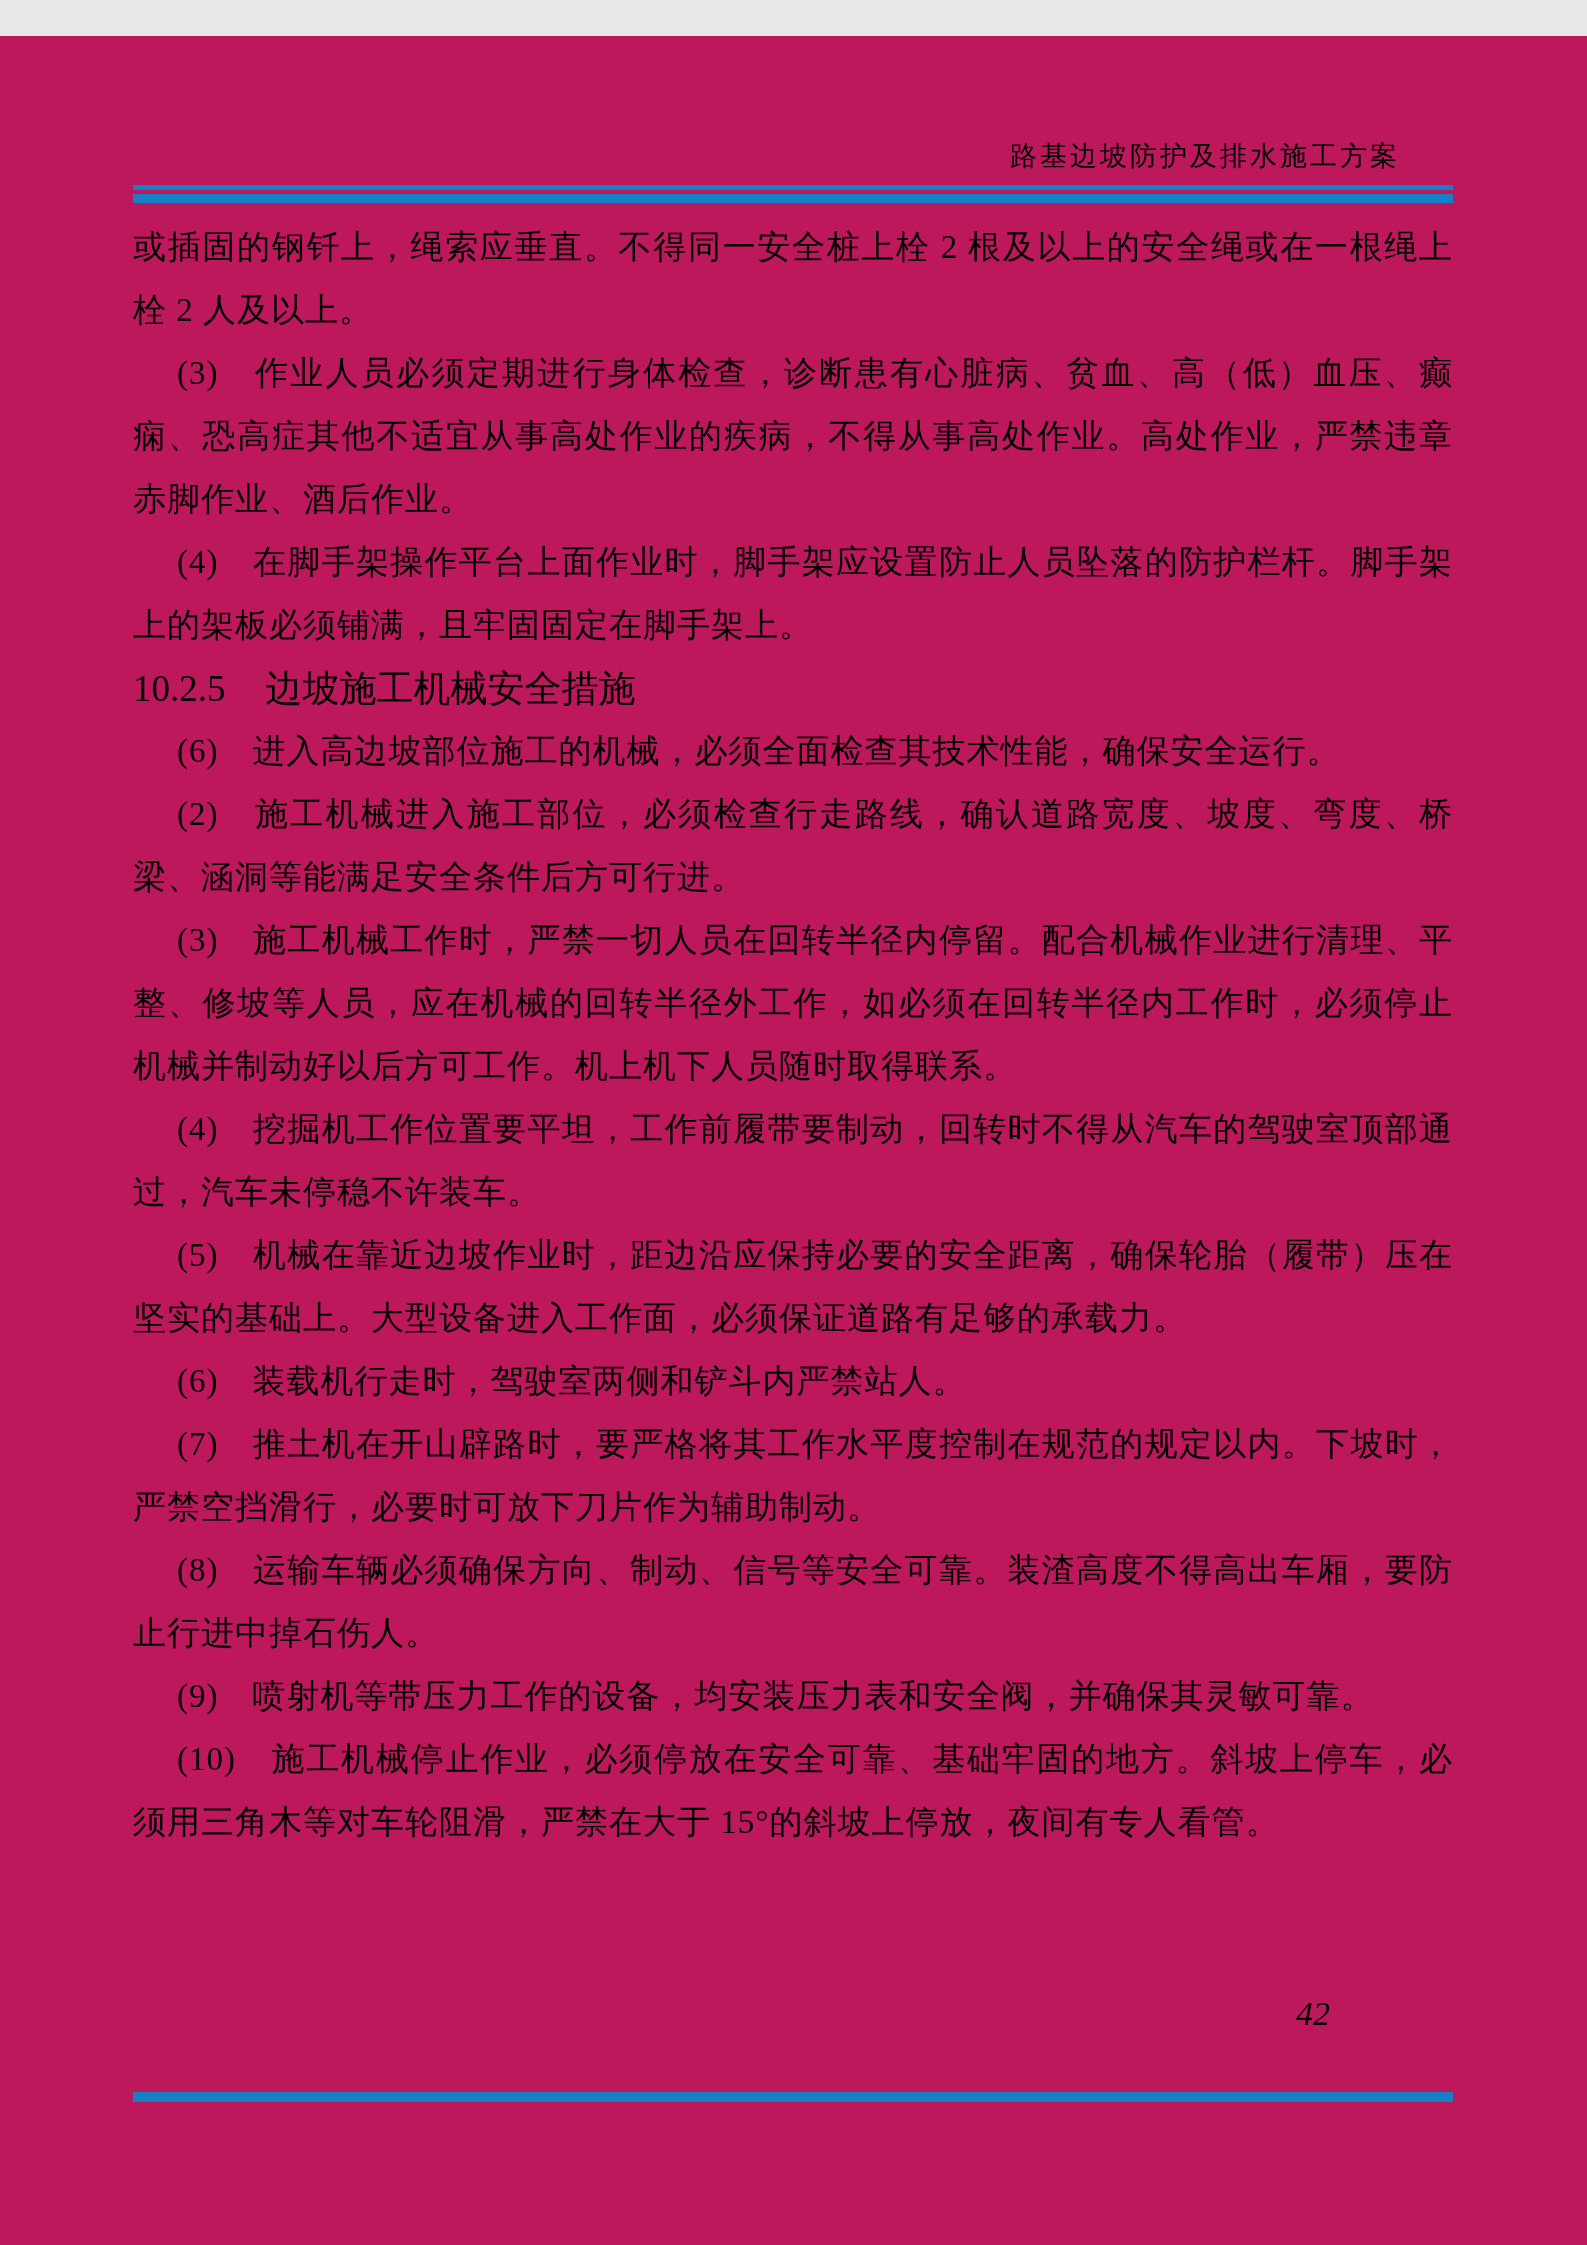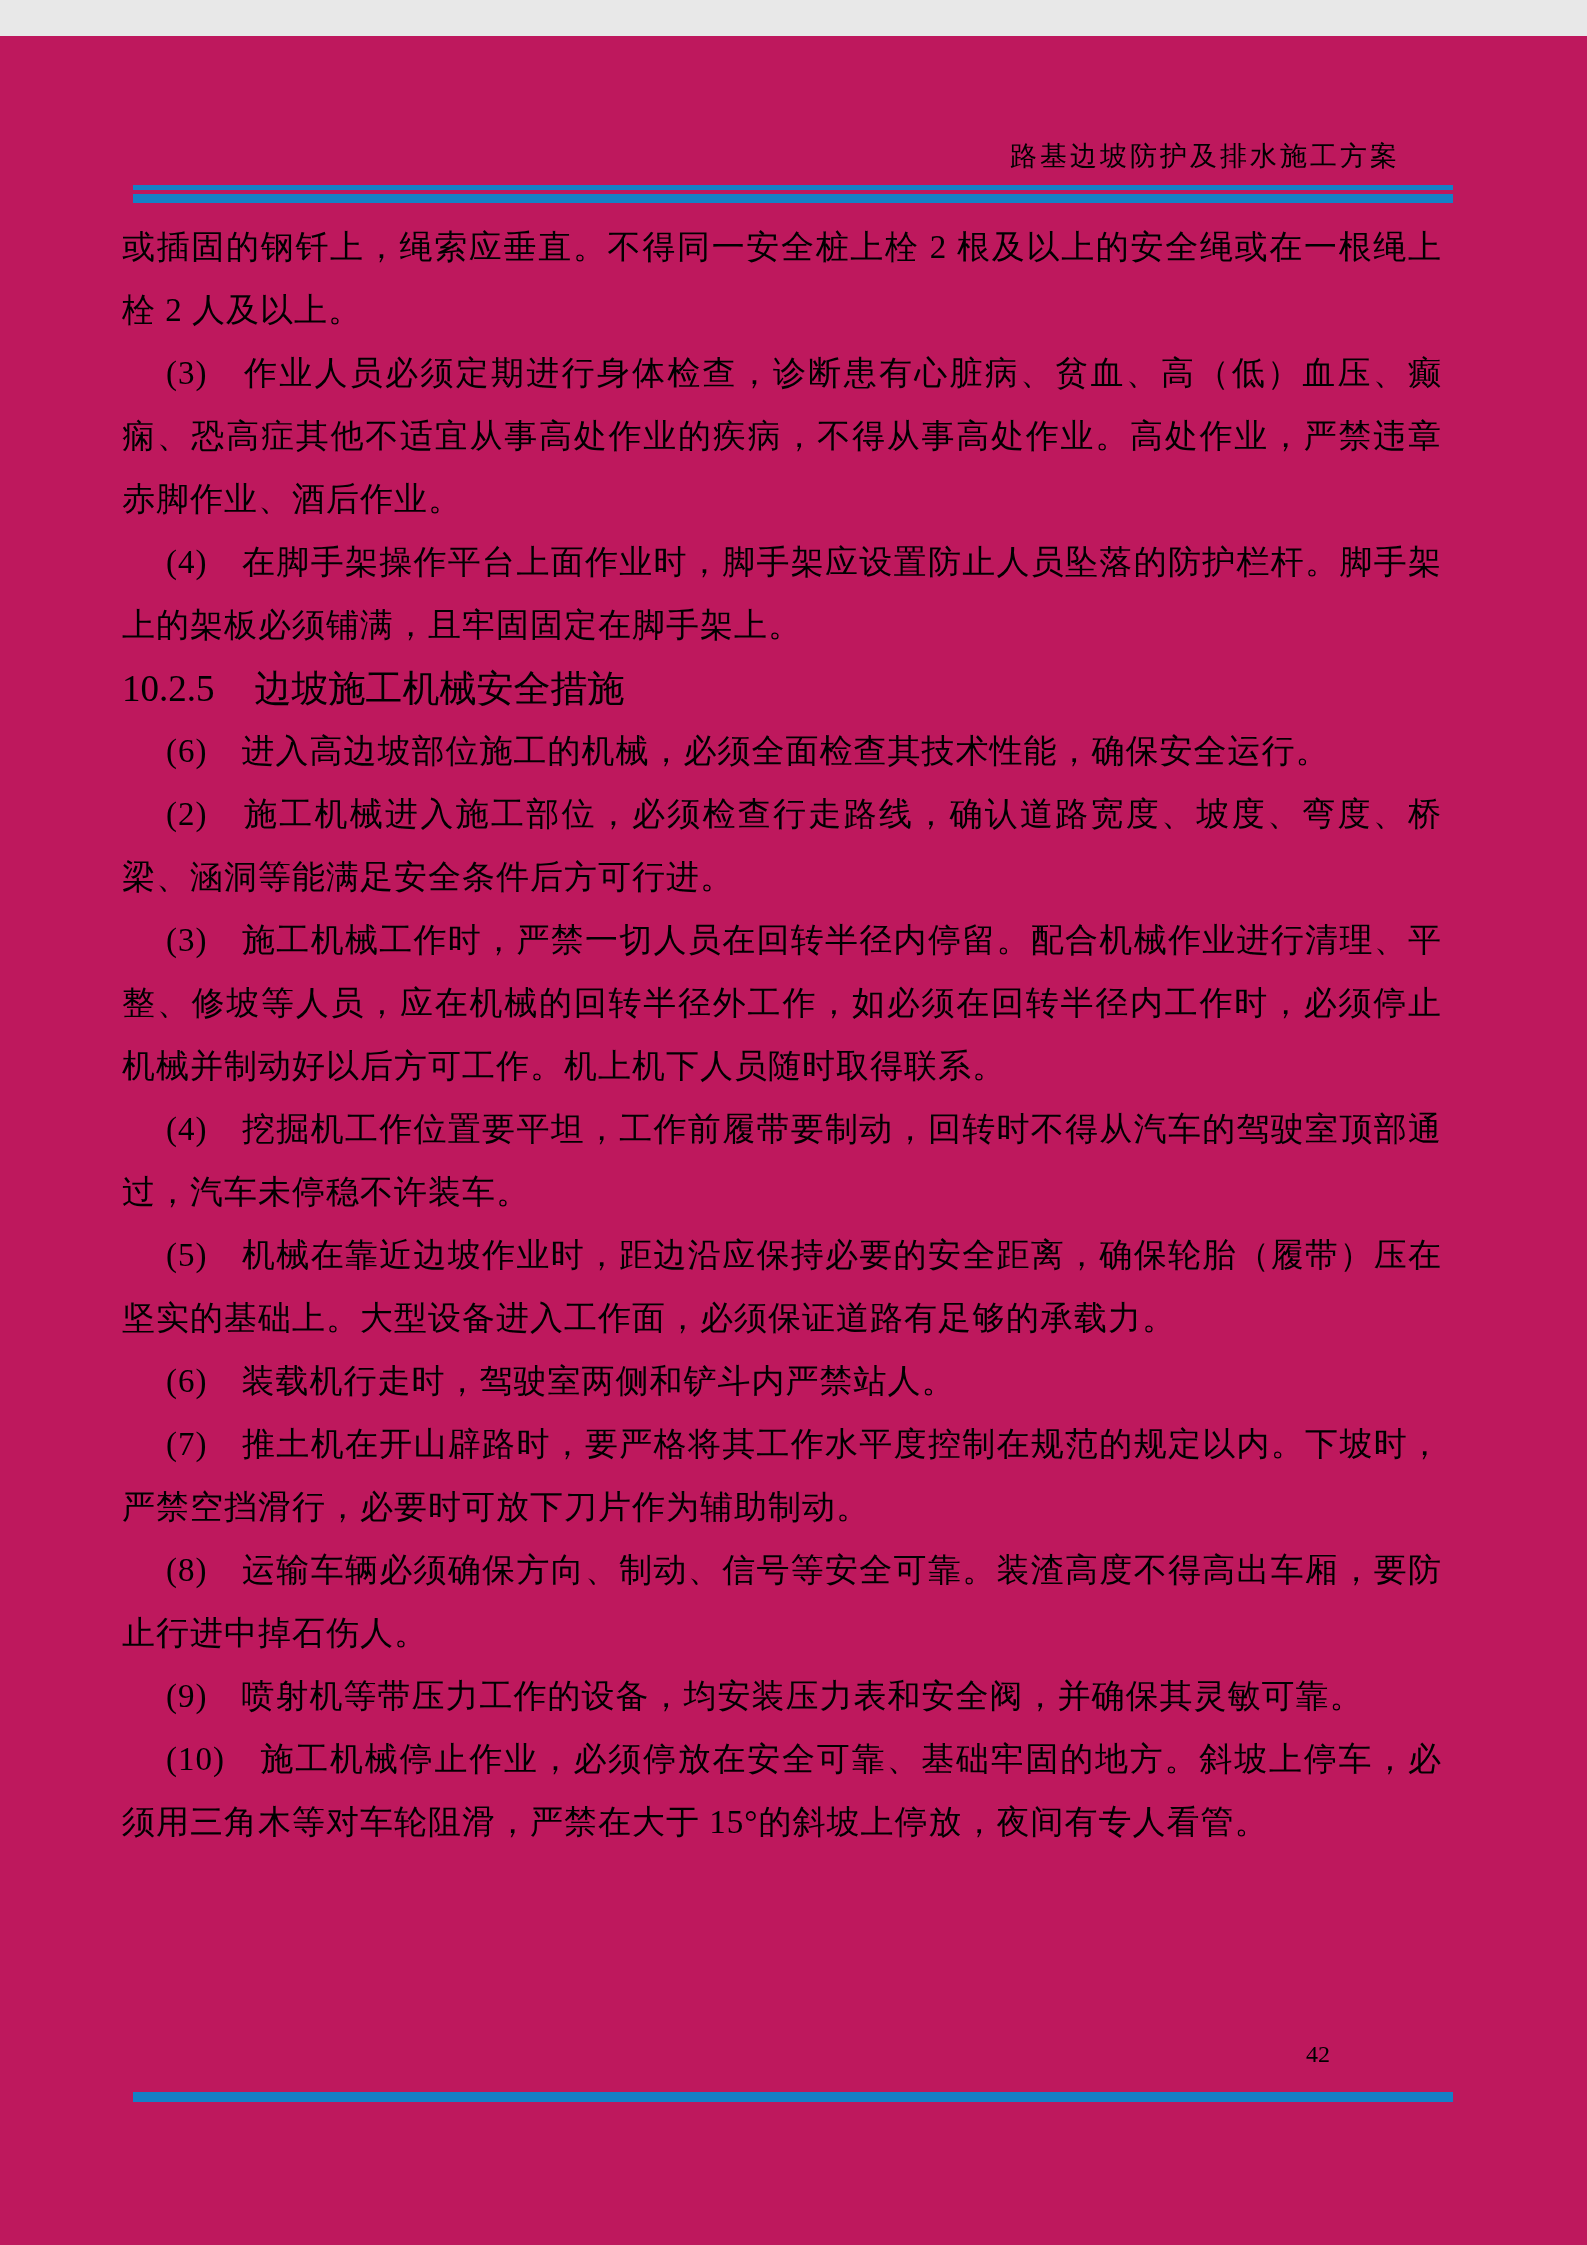--- a/index.html
+++ b/index.html
@@ -28,21 +28,21 @@
     position: absolute;
     left: 133px;
     width: 1320px;
     background: #1580c6;
   }
   .rule-thin  { top: 149px; height: 5px; }
   .rule-thick { top: 158px; height: 9px; }
   .content {
     position: absolute;
     top: 180px;
-    left: 122px;
+    left: 133px;
     width: 1320px;
     font-size: 33px;
     letter-spacing: 1px;
     line-height: 63px;
     text-align: justify;
   }
   .content p { margin: 0; }
   .content p.item { text-indent: 44px; }
   .section-heading {
     margin: 0;
@@ -55,26 +55,27 @@
   .footer-rule {
     position: absolute;
     top: 2056px;
     left: 133px;
     width: 1320px;
     height: 10px;
     background: #1580c6;
   }
   .page-number {
     position: absolute;
-    top: 1996px;
+    top: 1956px;
     left: 133px;
     width: 1197px;
     text-align: right;
-    font-size: 24px;
+    font-size: 34px;
     line-height: 44px;
+    font-style: italic;
   }
 </style>
 </head>
 <body>
 
 <div class="page">
 
   <div class="header-title">路基边坡防护及排水施工方案</div>
 
   <div class="rule rule-thin"></div>

